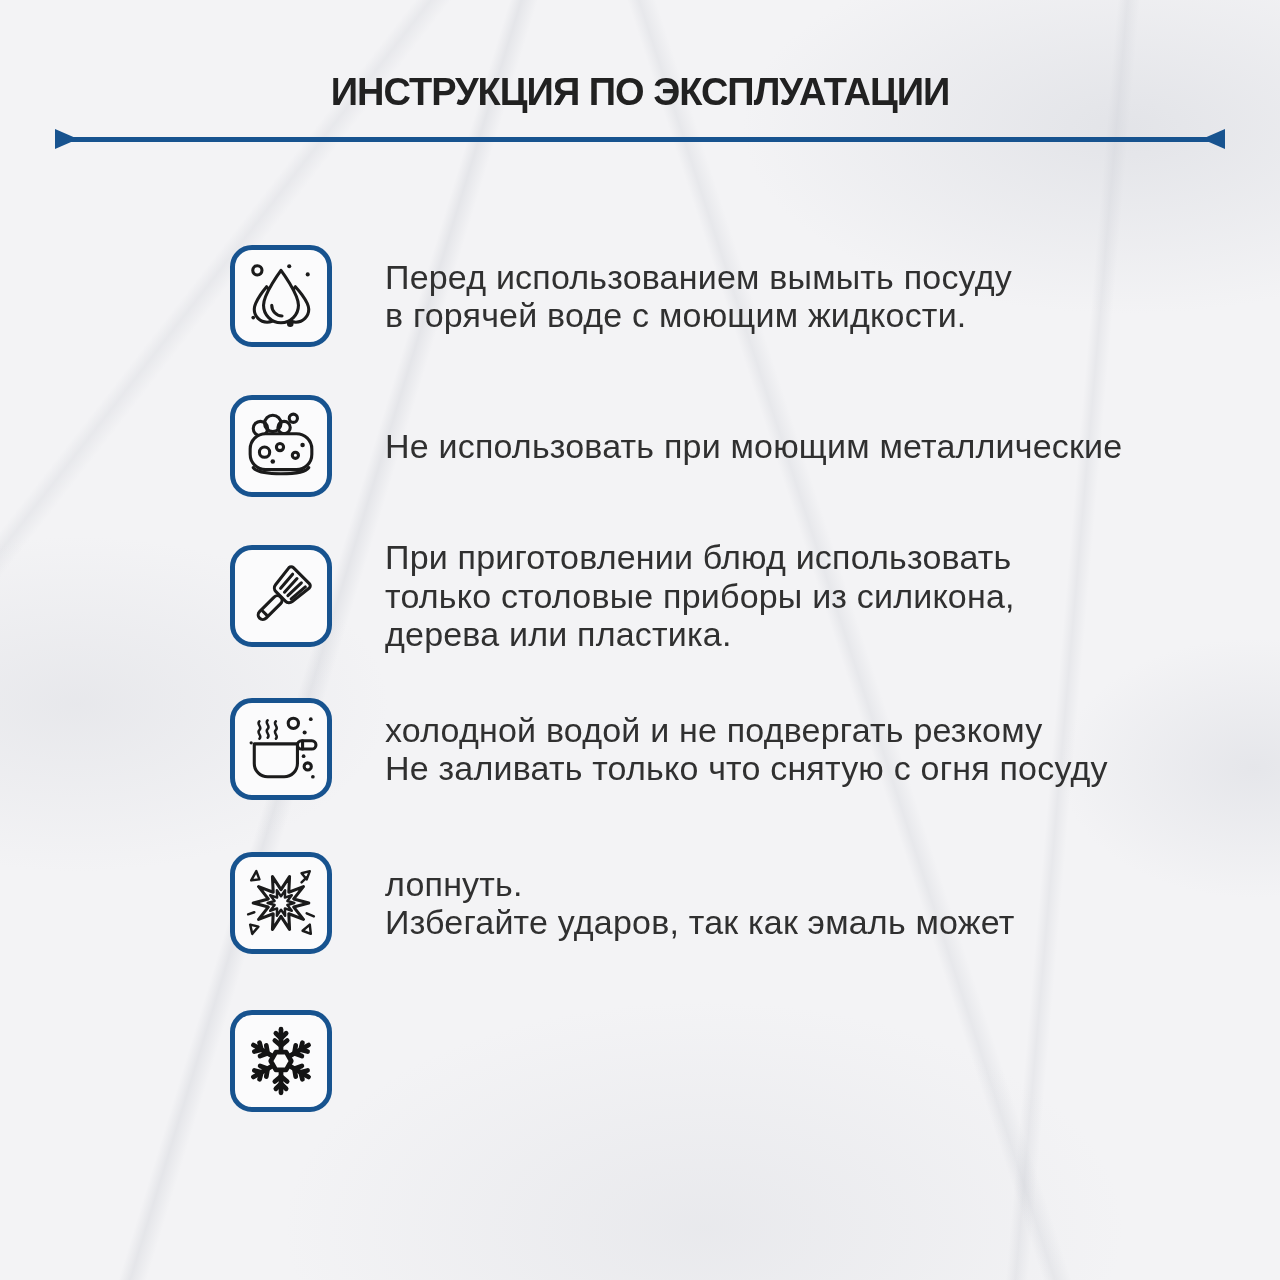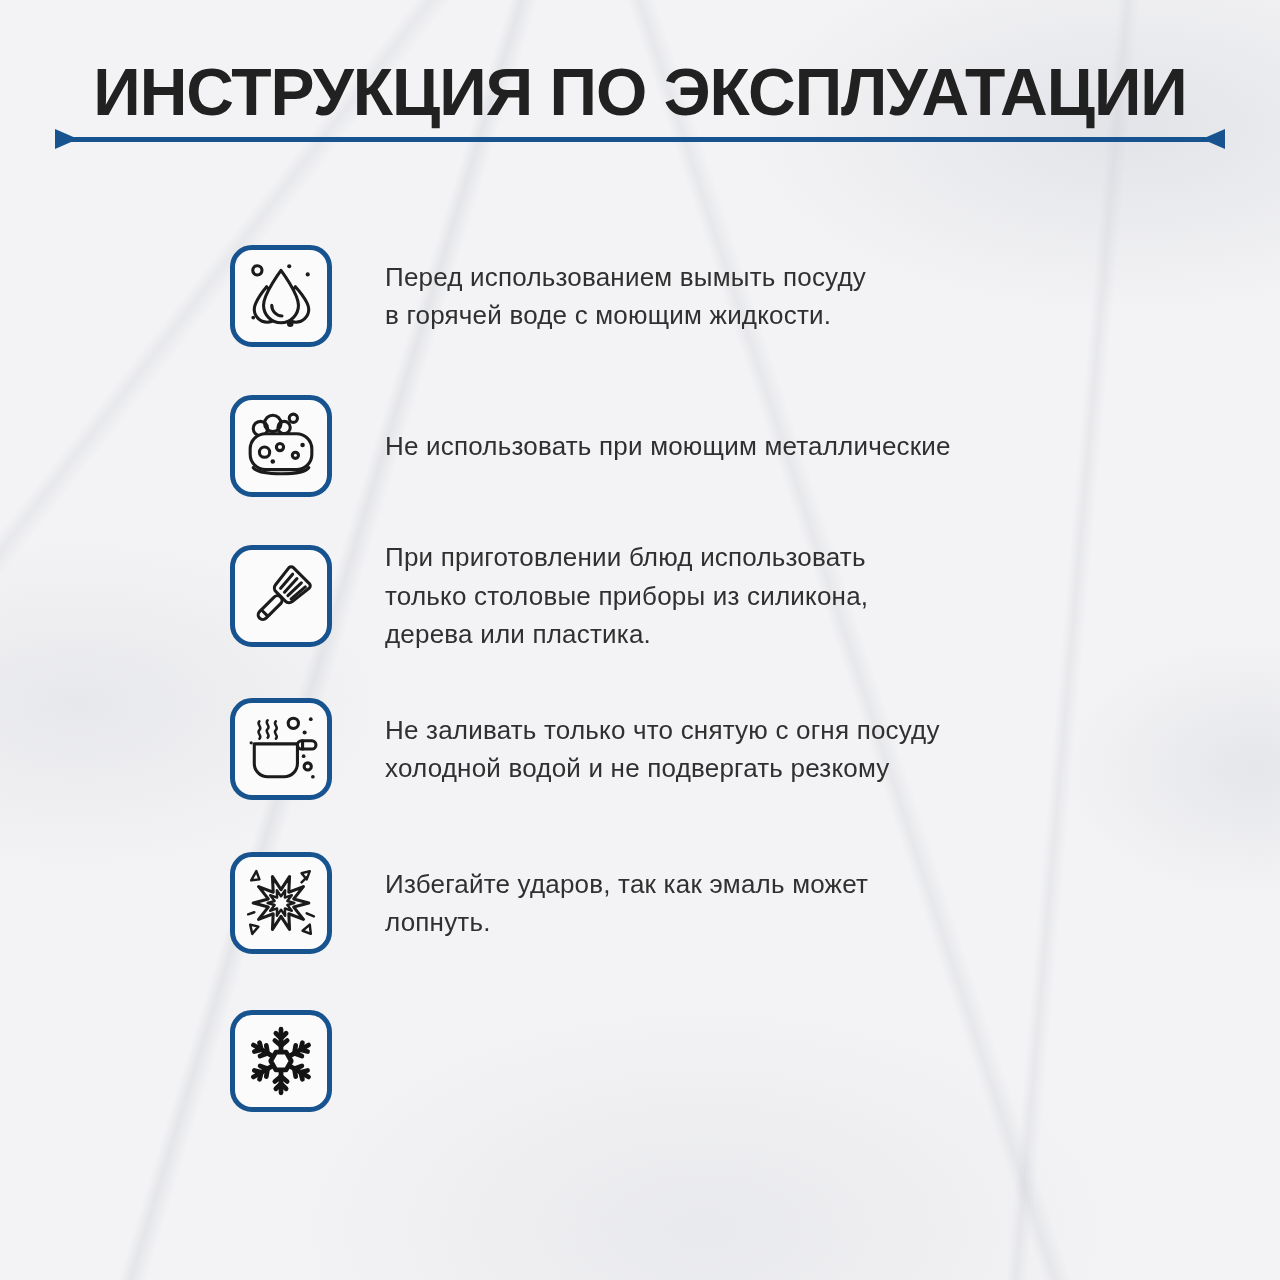--- a/index.html
+++ b/index.html
@@ -12,21 +12,21 @@
       radial-gradient(ellipse 520px 280px at 6% 55%, rgba(205,207,214,0.30), transparent 60%),
       radial-gradient(ellipse 700px 380px at 55% 96%, rgba(206,208,215,0.28), transparent 60%),
       radial-gradient(ellipse 300px 200px at 98% 60%, rgba(198,201,210,0.30), transparent 65%),
       linear-gradient(107deg, transparent 30.5%, rgba(178,182,192,0.22) 31.2%, transparent 32.2%),
       linear-gradient(72deg,  transparent 61.5%, rgba(184,188,197,0.20) 62.2%, transparent 63.2%),
       linear-gradient(128deg, transparent 18.2%, rgba(181,185,195,0.18) 18.9%, transparent 19.8%),
       linear-gradient(95deg,  transparent 80.3%, rgba(186,189,198,0.20) 81.0%, transparent 81.9%);
   }
   .page-title{
     padding-top:64px;margin:0;text-align:center;
-    font-size:66px;line-height:56px;font-weight:700;letter-spacing:-1px;
+    font-size:38px;line-height:56px;font-weight:700;letter-spacing:-1px;
     color:#212121;
   }
   .divider{
     position:relative;width:1168px;height:5px;margin:17px auto 0;background:#17538f;
   }
   .divider::before{
     content:"";position:absolute;left:-1px;top:-8px;width:0;height:0;
     border-top:10px solid transparent;border-bottom:10px solid transparent;
     border-left:23px solid #17538f;
   }
@@ -36,21 +36,21 @@
     border-right:23px solid #17538f;
   }
   .row{
     position:absolute;left:230px;display:flex;align-items:center;gap:53px;height:102px;
   }
   .tile{
     flex:0 0 auto;width:92px;height:92px;border:5px solid #17538f;border-radius:22px;
     background:#fbfbfc;display:flex;align-items:center;justify-content:center;
   }
   .tile svg{width:74px;height:74px;}
-  .txt{color:#303030;font-size:26px;line-height:38.5px;letter-spacing:0.2px;}
+  .txt{color:#303030;font-size:34px;line-height:38.5px;letter-spacing:0.2px;}
   .s{stroke:#1b1b1b;fill:none;stroke-width:3;stroke-linecap:round;stroke-linejoin:round;}
   .s2{stroke:#1b1b1b;fill:none;stroke-width:2.4;stroke-linecap:round;stroke-linejoin:round;}
   .sf{stroke:#1b1b1b;fill:#fbfbfc;stroke-width:3;stroke-linecap:round;stroke-linejoin:round;}
   .d{fill:#1b1b1b;stroke:none;}
   .flake{stroke:#141414;stroke-width:4.6;fill:none;stroke-linecap:round;stroke-linejoin:round;}
 </style>
 </head>
 <body>
 
 <h1 class="page-title">ИНСТРУКЦИЯ ПО ЭКСПЛУАТАЦИИ</h1>
@@ -130,42 +130,42 @@
       <circle class="d" cx="7" cy="30" r="1.6"></circle>
       <path class="sf" d="M10 31 h42 v19 a13 13 0 0 1 -13 13 h-16 a13 13 0 0 1 -13 -13 Z"></path>
       <rect class="sf" x="52" y="28" width="18" height="8" rx="4"></rect>
       <line class="s" x1="57" y1="28" x2="57" y2="36"></line>
       <circle class="s" cx="62" cy="53" r="3.5"></circle>
       <circle class="d" cx="58" cy="43" r="1.8"></circle>
       <circle class="d" cx="67" cy="63" r="1.8"></circle>
     </svg>
   </span>
   <div class="txt">
+    <div>холодной водой и не подвергать резкому</div>
     <div>Не заливать только что снятую с огня посуду</div>
-    <div>холодной водой и не подвергать резкому</div>
   </div>
 </div>
 
 <div class="row" style="top:852px">
   <span class="tile">
     <svg viewBox="0 0 72 72">
       <polygon class="s" points="63,36 48.4,40 57.8,51.9 43.6,46.5 44.3,61.7 36,49 27.7,61.7 28.4,46.5 14.2,51.9 23.6,40 9,36 23.6,32 14.2,20.1 28.4,25.5 27.7,10.3 36,23 44.3,10.3 43.6,25.5 57.8,20.1 48.4,32"></polygon>
       <polygon class="s2" points="49,36 42.2,38 46.5,43.6 39.8,41.3 40,48.4 36,42.5 32,48.4 32.2,41.3 25.5,43.6 29.8,38 23,36 29.8,34 25.5,28.4 32.2,30.7 32,23.6 36,29.5 40,23.6 39.8,30.7 46.5,28.4 42.2,34"></polygon>
       <path class="s2" d="M7 14 L12 5 L15 13 Z"></path>
       <path class="s2" d="M56 7 L64 5 L61 13 Z"></path>
       <path class="s2" d="M6 57 L14 59 L8 66 Z"></path>
       <path class="s2" d="M57 63 L64 57 L65 66 Z"></path>
       <line class="s2" x1="61" y1="46" x2="68" y2="49"></line>
       <line class="s2" x1="4" y1="47" x2="10" y2="45"></line>
       <line class="s2" x1="56" y1="16" x2="61" y2="11"></line>
     </svg>
   </span>
   <div class="txt">
+    <div>лопнуть.</div>
     <div>Избегайте ударов, так как эмаль может</div>
-    <div>лопнуть.</div>
   </div>
 </div>
 
 <div class="row" style="top:1010px">
   <span class="tile">
     <svg viewBox="0 0 72 72">
       <polygon class="flake" points="46,36 41,44.7 31,44.7 26,36 31,27.3 41,27.3"></polygon>
       <g class="flake">
         <g transform="rotate(0 36 36)">
             <line x1="36" y1="26" x2="36" y2="5"></line>

